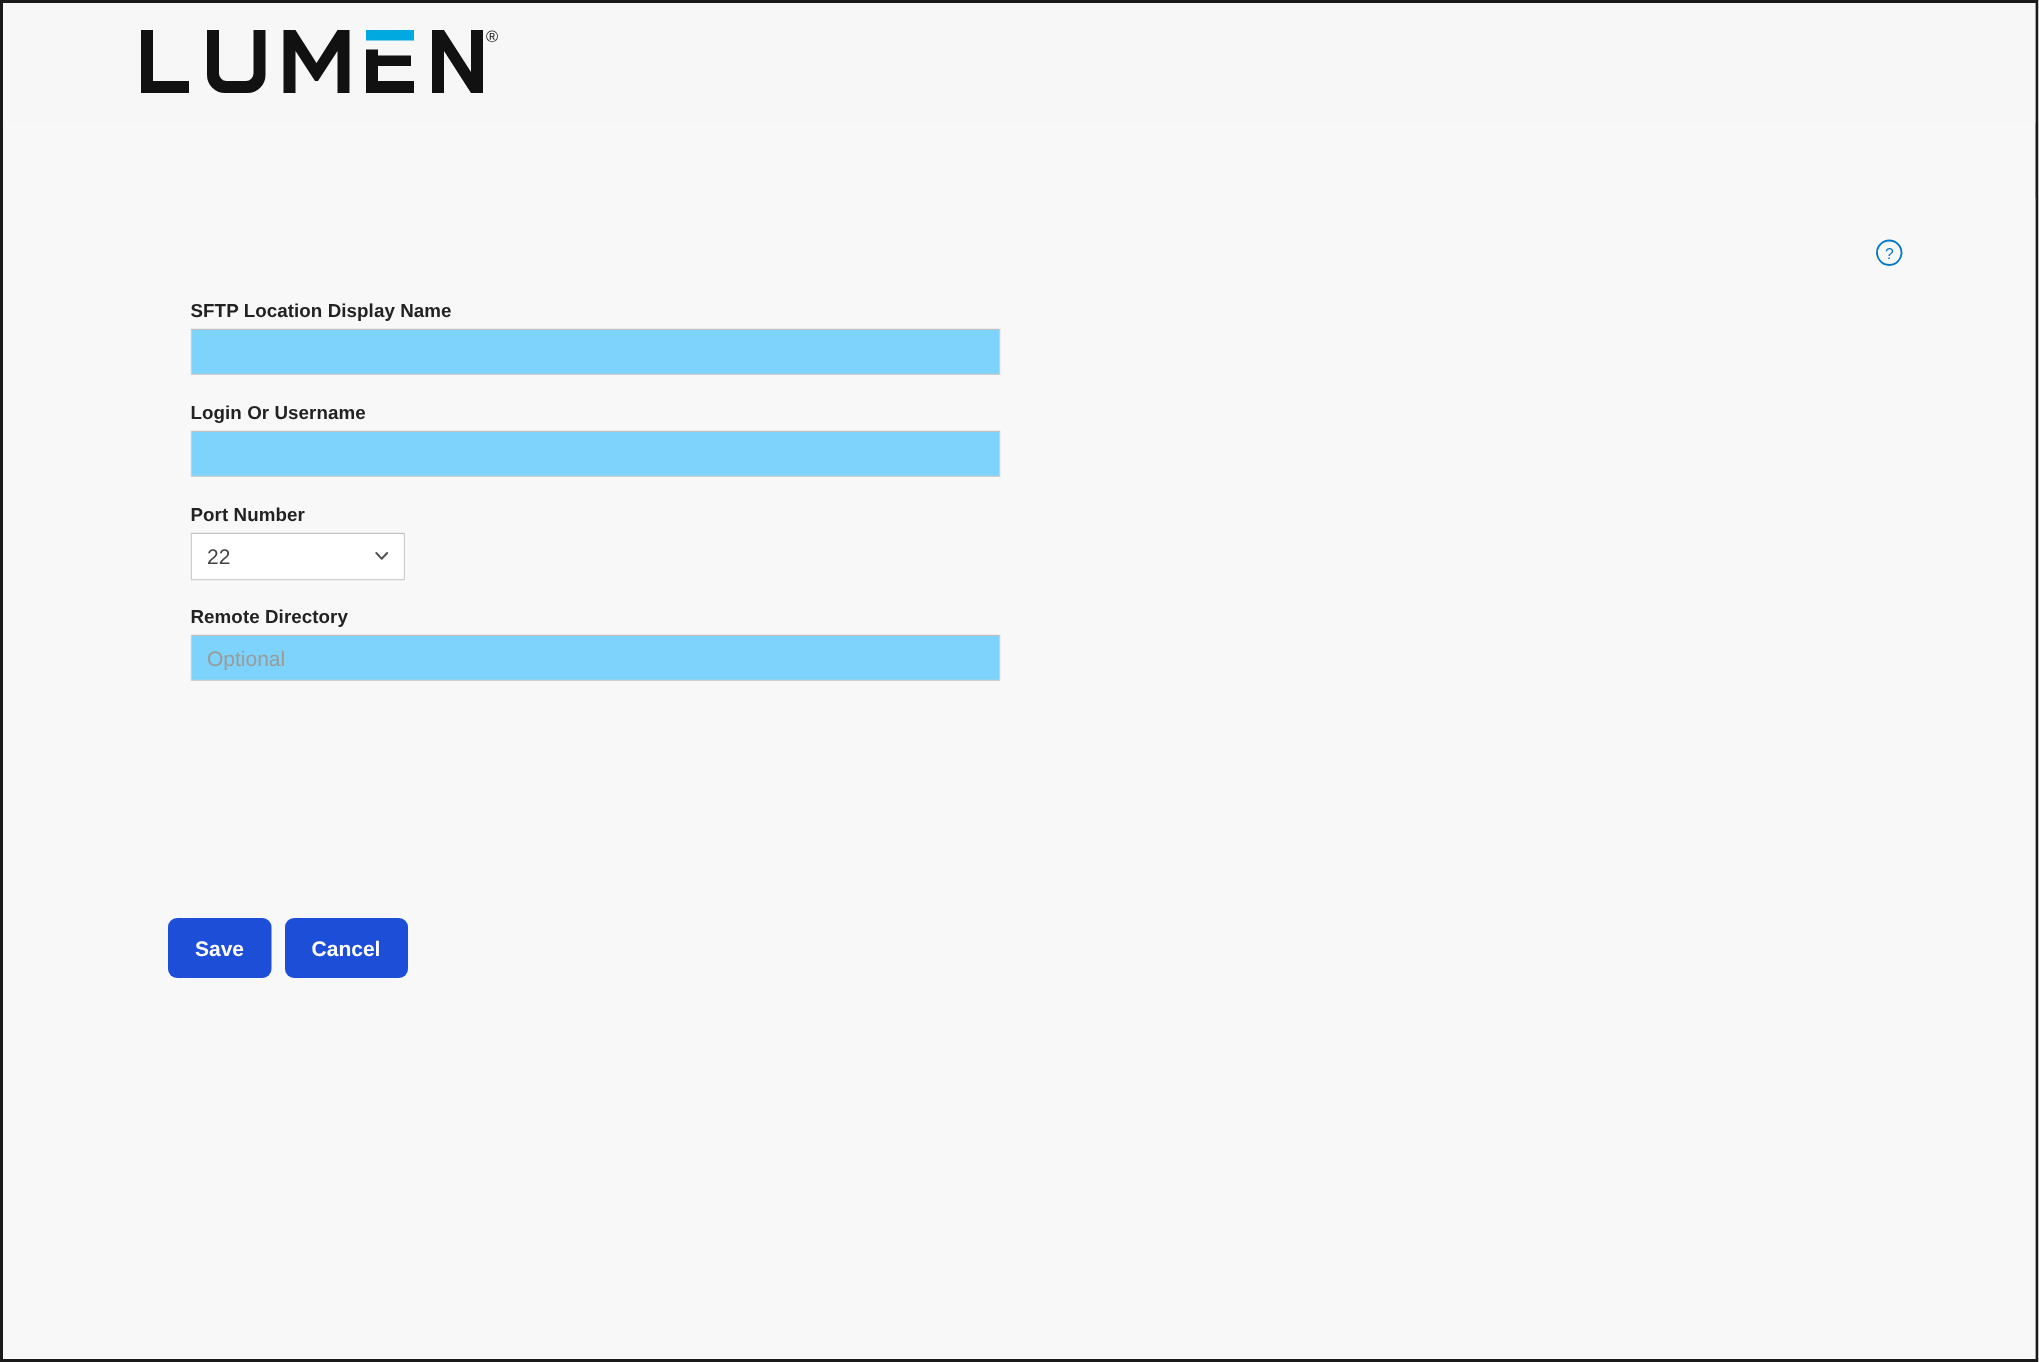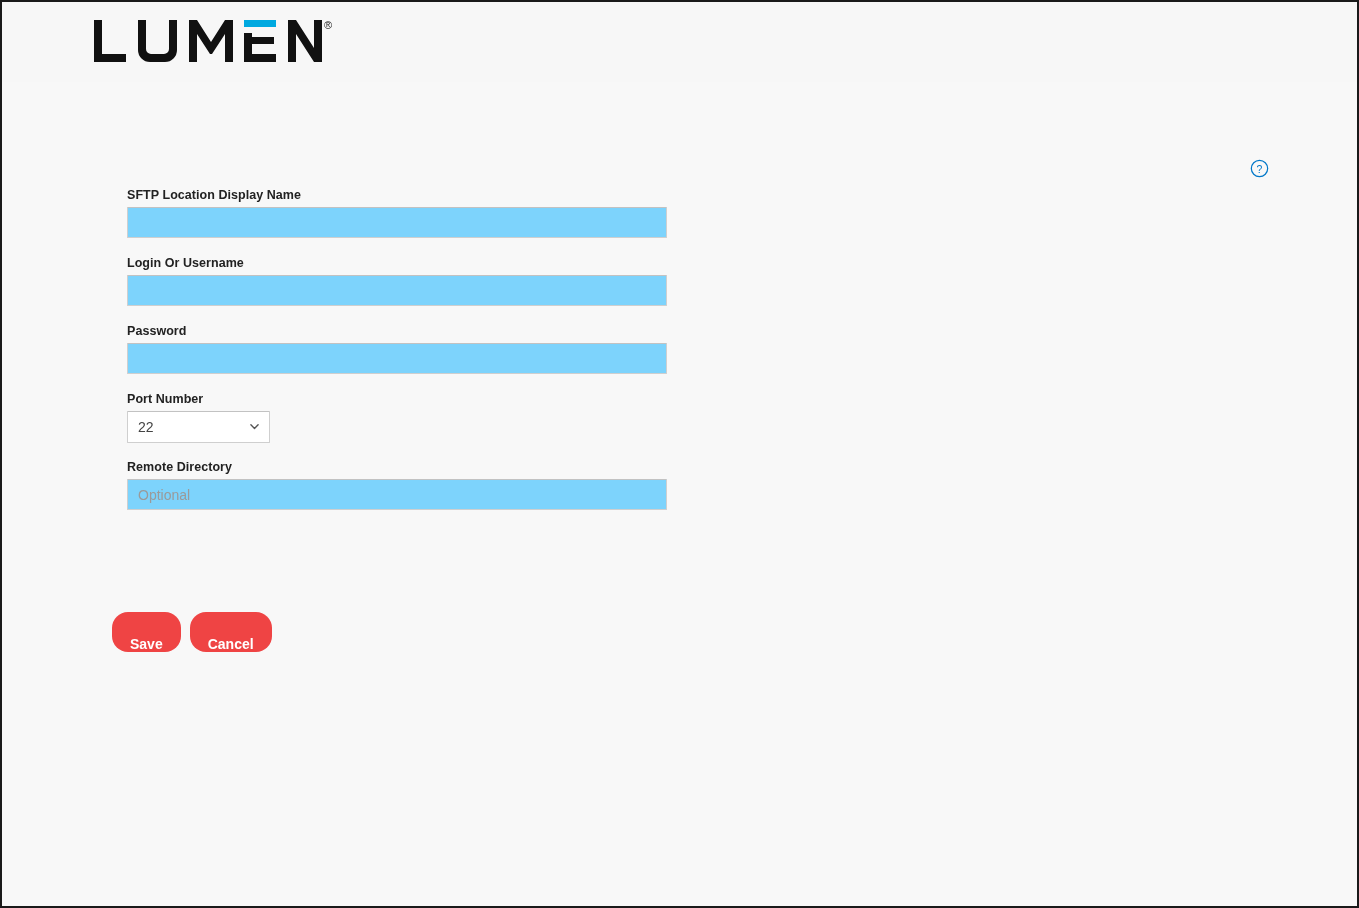--- a/index.html
+++ b/index.html
@@ -123,21 +123,21 @@
     right: 88px;
     top: 27px;
     width: 19px;
     height: 19px;
     cursor: pointer;
   }
 
   .form {
     position: absolute;
     left: 125px;
-    top: 56px;
+    top: 68px;
     width: 560px;
   }
   .field { margin-bottom: 18px; }
   .field-label {
     display: block;
     font-size: 12.5px;
     font-weight: bold;
     color: #222222;
     margin-bottom: 5px;
     letter-spacing: 0.05px;
@@ -192,24 +192,24 @@
     left: 110px;
     top: 480px;
     display: flex;
     gap: 9px;
   }
   .btn {
     font-family: "Liberation Sans", sans-serif;
     font-size: 14px;
     font-weight: bold;
     color: #ffffff;
-    background: #ef4444;
+    background: #1d4ed8;
     border: none;
-    border-radius: 16px;
-    padding: 12px 18px;
+    border-radius: 6px;
+    padding: 0 18px;
     height: 40px;
     min-width: 62px;
     cursor: pointer;
     line-height: 40px;
   }
 </style>
 </head>
 <body>
 
 <div class="page">
@@ -250,24 +250,20 @@
         <label class="field-label">SFTP Location Display Name</label>
         <input class="text-input" type="text" value="" style="">
       </div>
 
 
       <div class="field">
         <label class="field-label">Login Or Username</label>
         <input class="text-input" type="text" value="" style="">
       </div>
 
-      <div class="field">
-        <label class="field-label">Password</label>
-        <input class="text-input" type="password" value="" style="">
-      </div>
 
       <div class="field field-port">
         <label class="field-label">Port Number</label>
         <div class="select-wrap">
           <select class="select-input">
             <option>22</option>
           </select>
           <svg class="select-chevron" viewBox="0 0 10 10">
             <path d="M1 3 L5 7.2 L9 3" fill="none" stroke="#555555" stroke-width="1.5" stroke-linecap="round" stroke-linejoin="round"></path>
           </svg>

